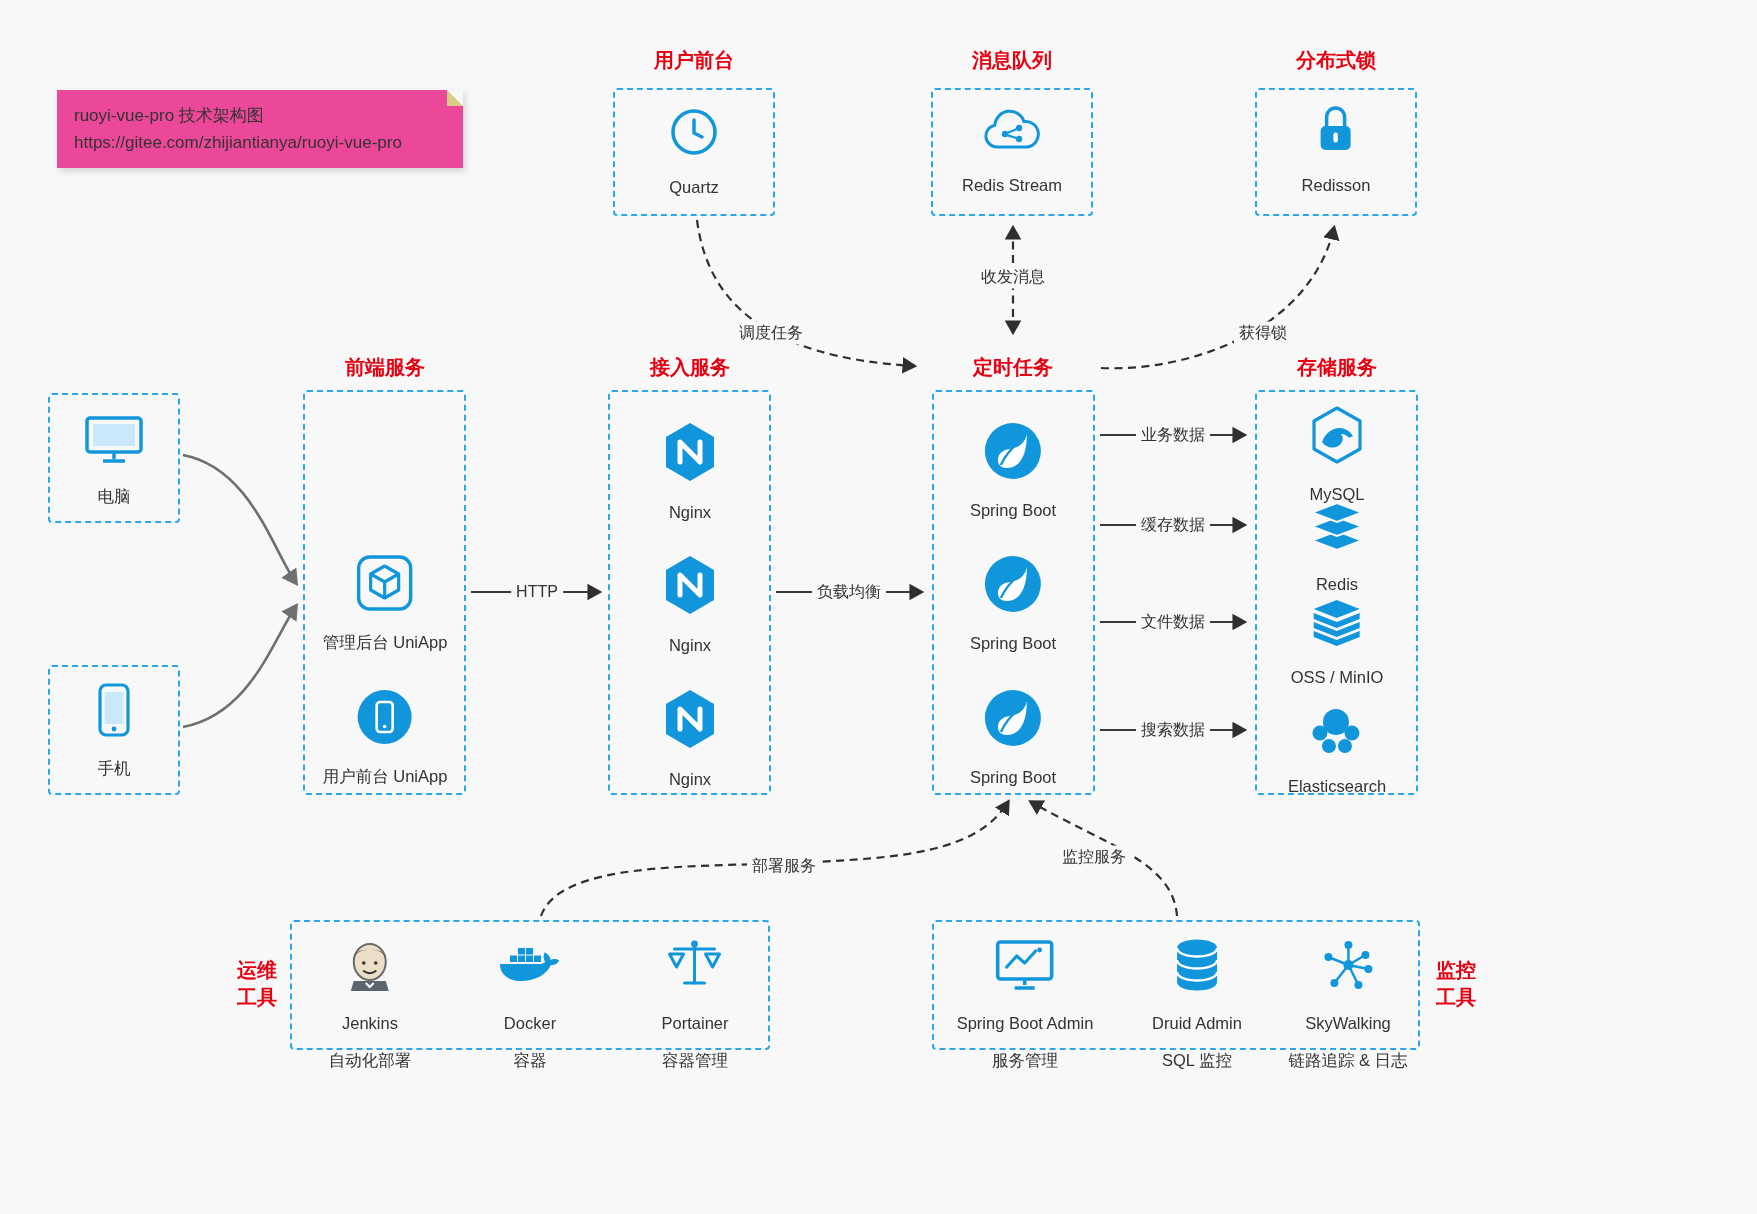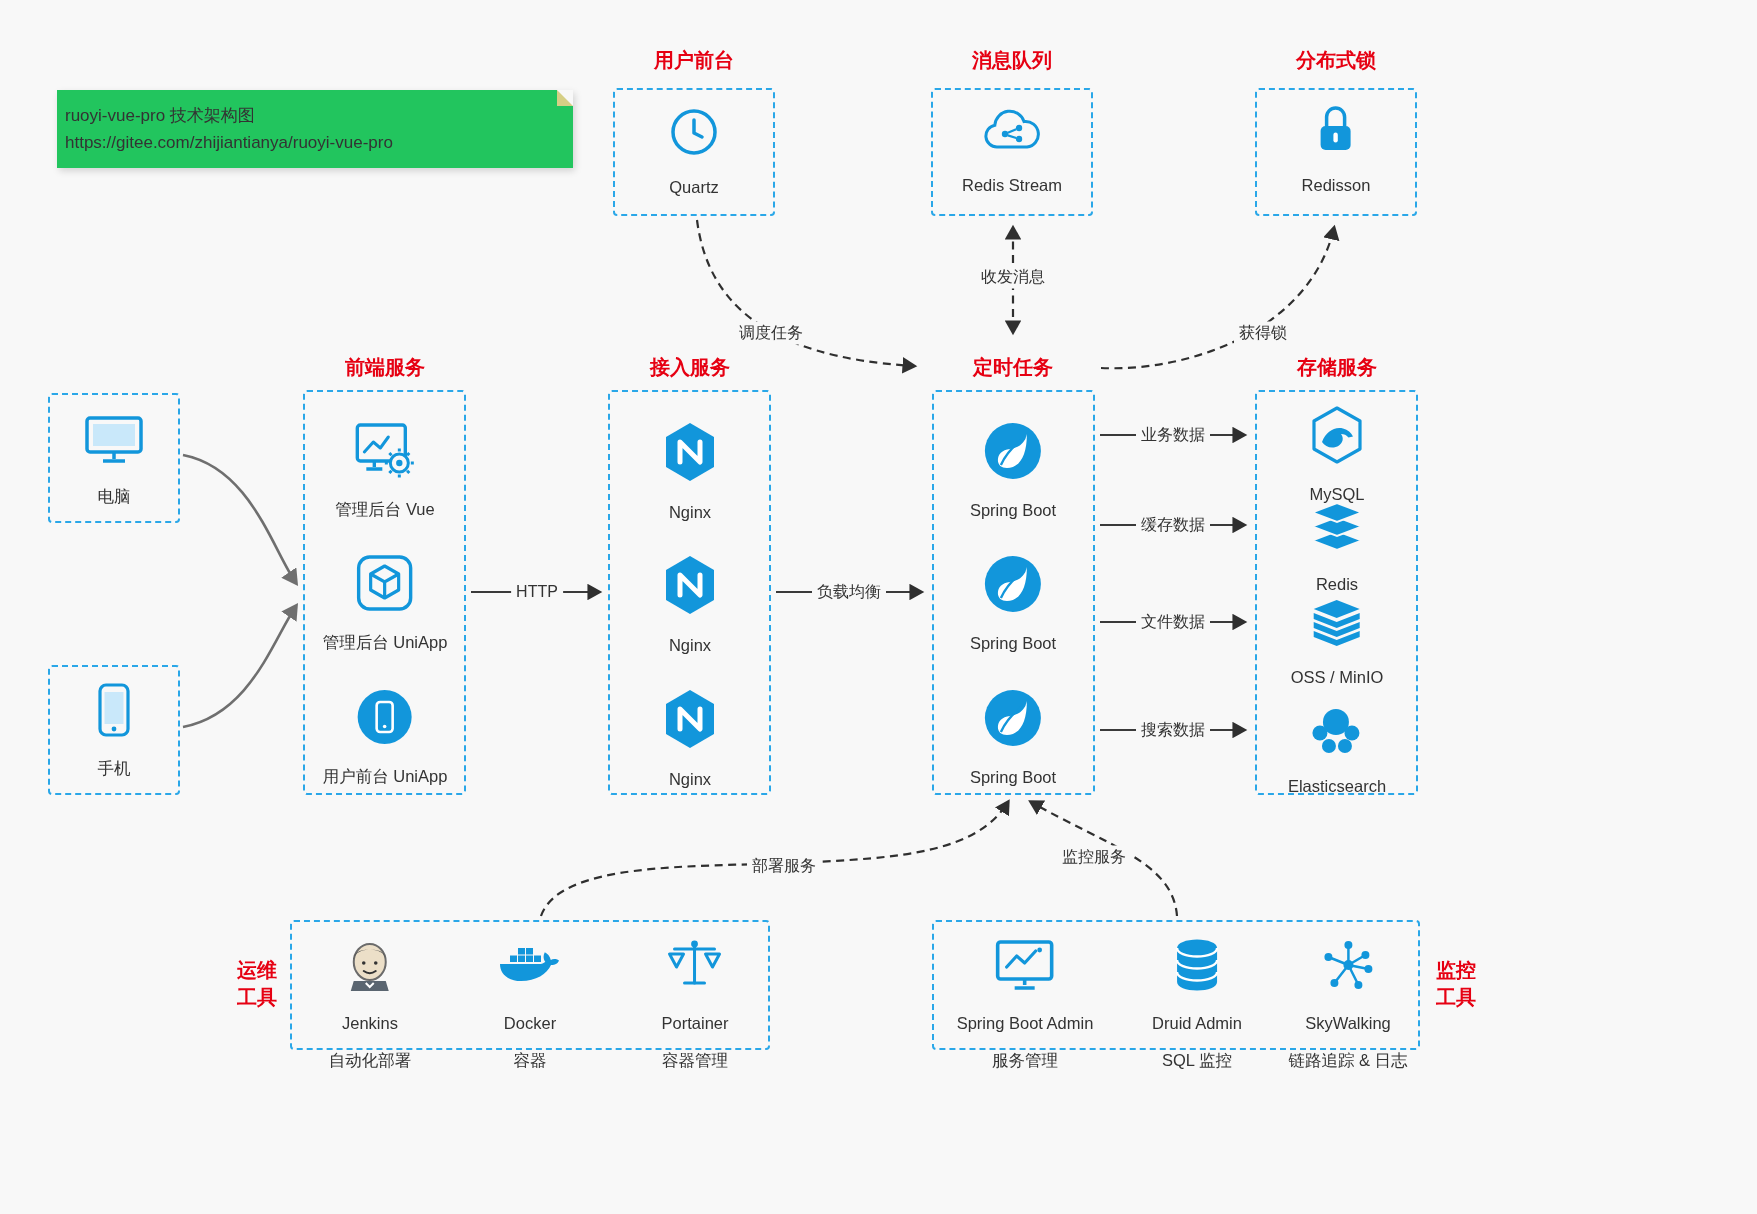--- a/index.html
+++ b/index.html
@@ -12,21 +12,21 @@
   .group-box{position:absolute;border:2px dashed #2aa7e8;border-radius:4px}
   .col-title{position:absolute;transform:translateX(-50%);color:#e60012;font-size:20px;font-weight:700;white-space:nowrap}
   .side-title{position:absolute;transform:translateX(-50%);color:#e60012;font-size:20px;font-weight:700;text-align:left;line-height:27px;white-space:nowrap}
   .item{position:absolute;transform:translateX(-50%);display:flex;flex-direction:column;align-items:center;gap:20px}
   .item .icon{display:flex;align-items:center;justify-content:center}
   .item-label{font-size:16.5px;color:#333;white-space:nowrap;text-align:center}
   .sub-label{font-size:16.5px;color:#333;white-space:nowrap;text-align:left;margin-top:-3px}
   .item-bottom{gap:20px}
   .item-bottom .icon{height:58px}
   .edge-label{position:absolute;transform:translate(-50%,-50%);background:#f8f8f8;color:#333;font-size:16px;padding:1px 5px;white-space:nowrap}
-  .note{position:absolute;left:57px;top:90px;width:516px;height:78px;background:#22c55e;padding:12px 8px;box-shadow:2px 3px 7px rgba(0,0,0,.15)}
+  .note{position:absolute;left:57px;top:90px;width:406px;height:78px;background:#ec4899;padding:12px 17px;box-shadow:2px 3px 7px rgba(0,0,0,.15)}
   .note-line{font-size:17px;color:#333;line-height:27px;white-space:nowrap}
   .note::after{content:"";position:absolute;top:0;right:0;width:0;height:0;border-top:16px solid #f8f8f8;border-left:16px solid #d6cf85}
 </style>
 </head>
 <body>
 
 <div class="stage">
 
   <svg class="edges" width="1757" height="1214">
     <defs>
@@ -116,33 +116,20 @@
           <rect x="3" y="3" width="28" height="50" rx="6" fill="none" stroke="#1296db" stroke-width="3.2"></rect>
           <rect x="7.5" y="10" width="19" height="32" fill="#c9e8fa"></rect>
           <circle cx="17" cy="47" r="2.4" fill="#1296db"></circle>
         </svg>
     </span>
     <span class="item-label">手机</span>
   </div>
 
   <div class="col-title" style="left:385px;top:354px">前端服务</div>
   <div class="group-box" style="left:303px;top:390px;width:163px;height:405px"></div>
-  <div class="item" style="left:385px;top:421px">
-    <span class="icon">
-      <svg width="62" height="58" viewBox="0 0 62 58">
-          <rect x="3" y="4" width="48" height="36" rx="3" fill="none" stroke="#1296db" stroke-width="3.4"></rect>
-          <path d="M10 31 L19 21 L26 27 L34 16" fill="none" stroke="#1296db" stroke-width="3" stroke-linecap="round" stroke-linejoin="round"></path>
-          <path d="M20 40 v6 M12 48 h16" stroke="#1296db" stroke-width="3.4"></path>
-          <circle cx="45" cy="42" r="9" fill="#f8f8f8" stroke="#1296db" stroke-width="3"></circle>
-          <circle cx="45" cy="42" r="3.2" fill="#1296db"></circle>
-          <path d="M45 30.5 v-3 M45 53.5 v3 M33.5 42 h-3 M56.5 42 h3 M37.2 34.2 l-2.2-2.2 M52.8 49.8 l2.2 2.2 M37.2 49.8 l-2.2 2.2 M52.8 34.2 l2.2-2.2" stroke="#1296db" stroke-width="3"></path>
-        </svg>
-    </span>
-    <span class="item-label">管理后台 Vue</span>
-  </div>
   <div class="item" style="left:385px;top:554px">
     <span class="icon">
       <svg width="58" height="58" viewBox="0 0 58 58">
           <rect x="3" y="3" width="52" height="52" rx="11" fill="none" stroke="#1296db" stroke-width="3.4"></rect>
           <path d="M29 12 L43 20 V36 L29 44 L15 36 V20 Z" fill="none" stroke="#1296db" stroke-width="3.2" stroke-linejoin="round"></path>
           <path d="M15 20 L29 28 L43 20 M29 28 V44" fill="none" stroke="#1296db" stroke-width="3.2"></path>
         </svg>
     </span>
     <span class="item-label">管理后台 UniApp</span>
   </div>

